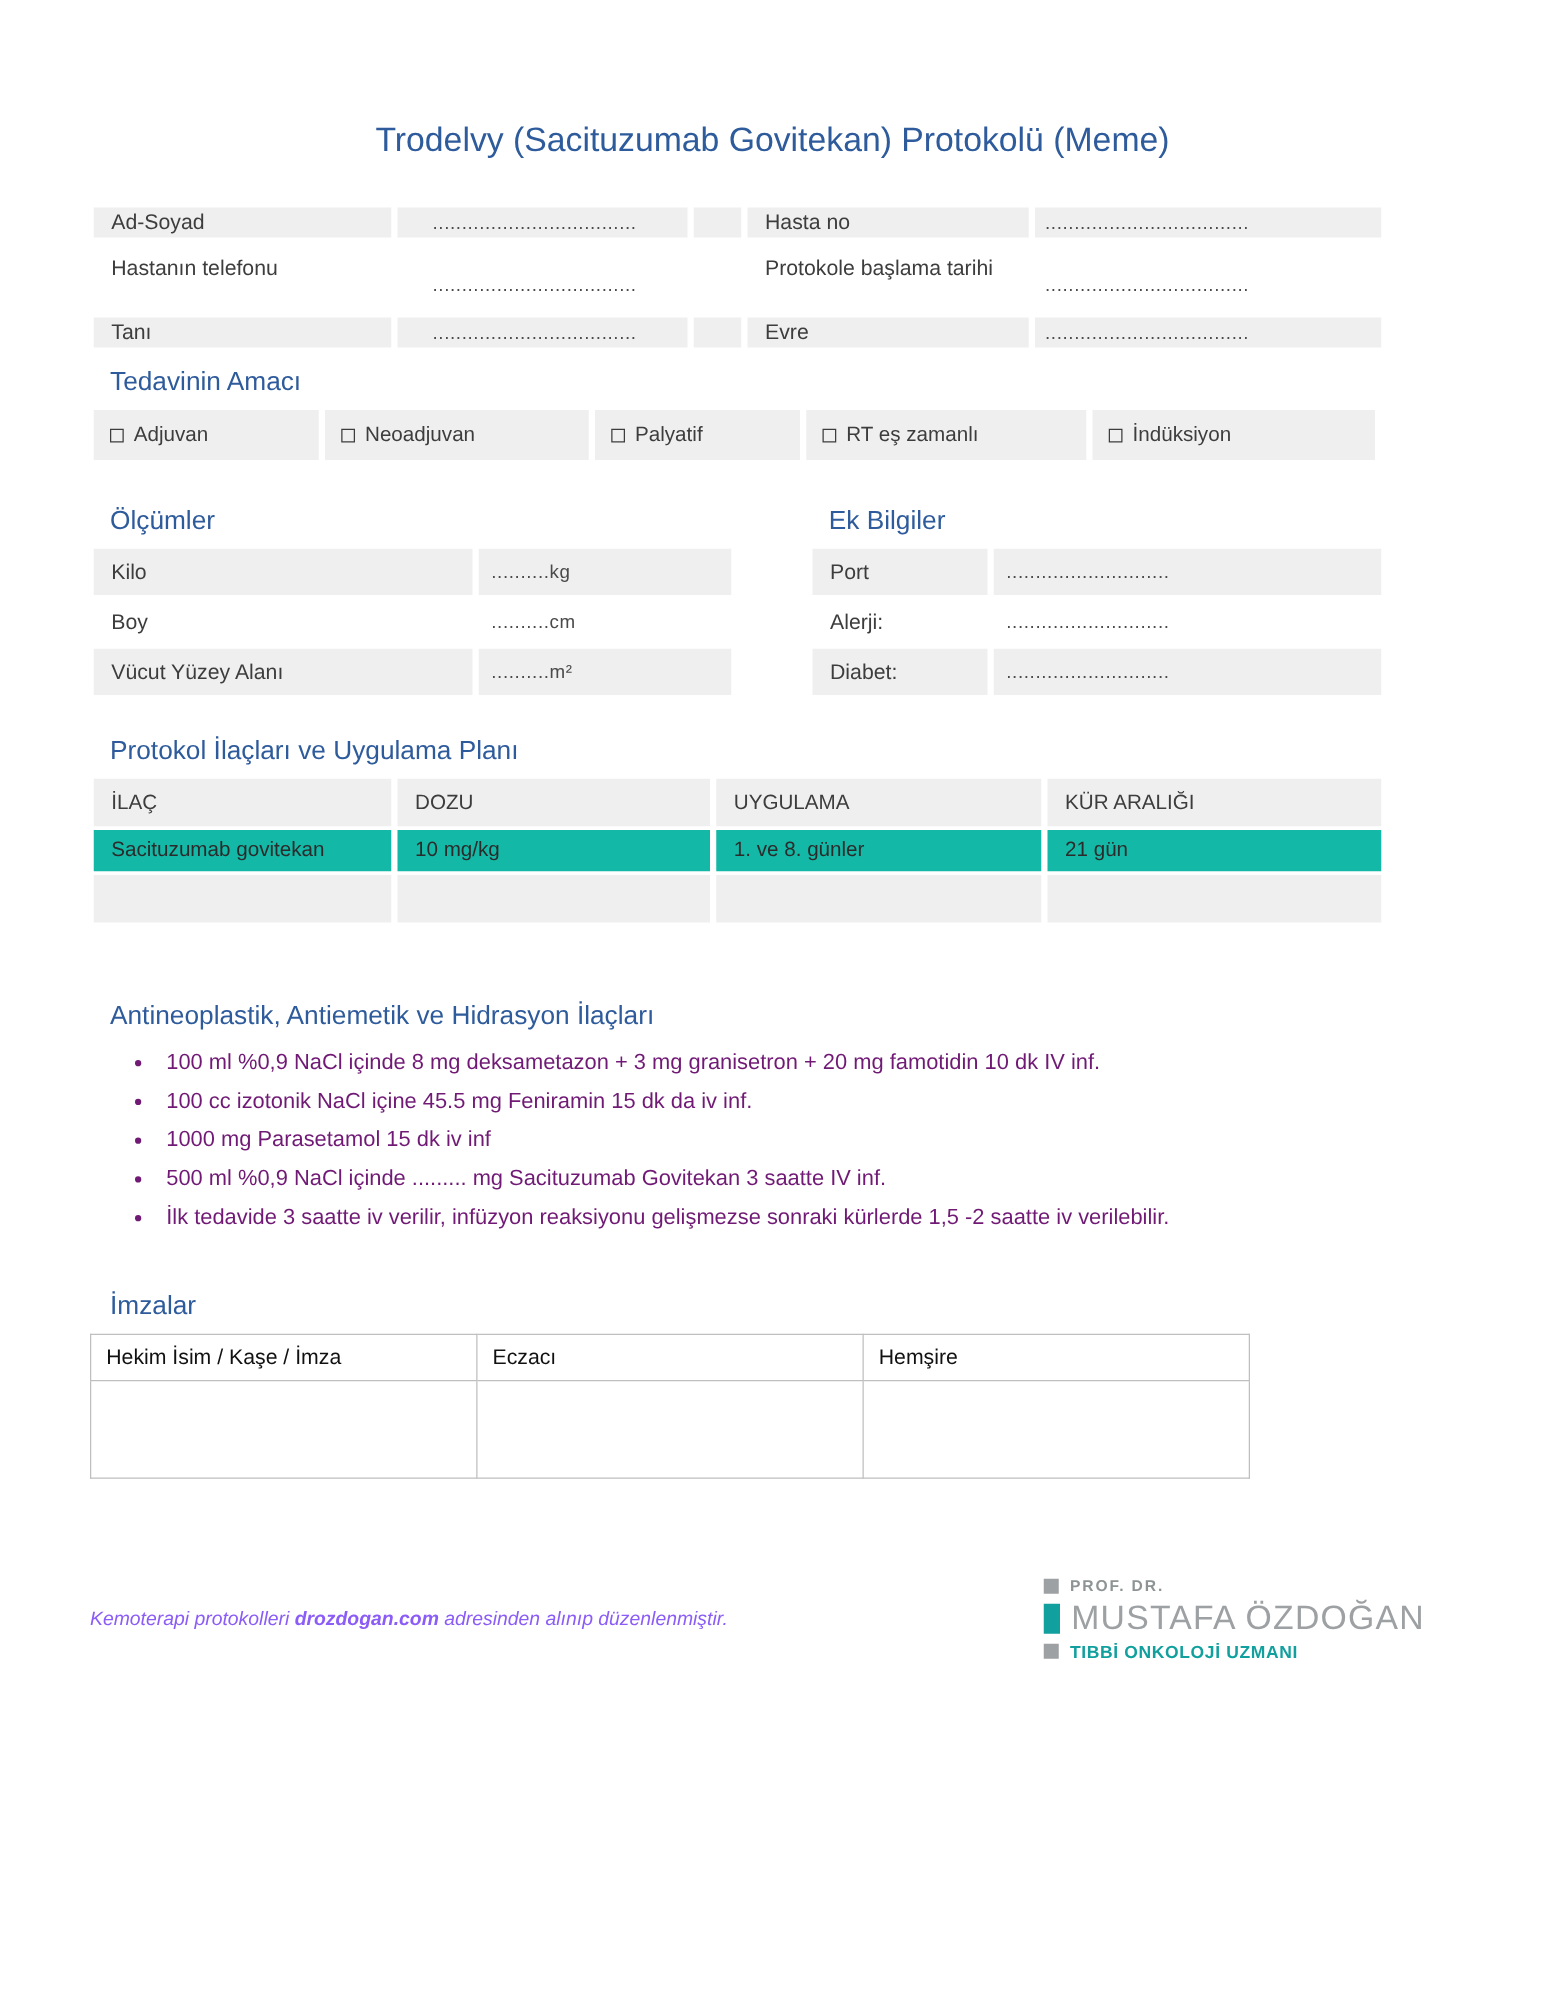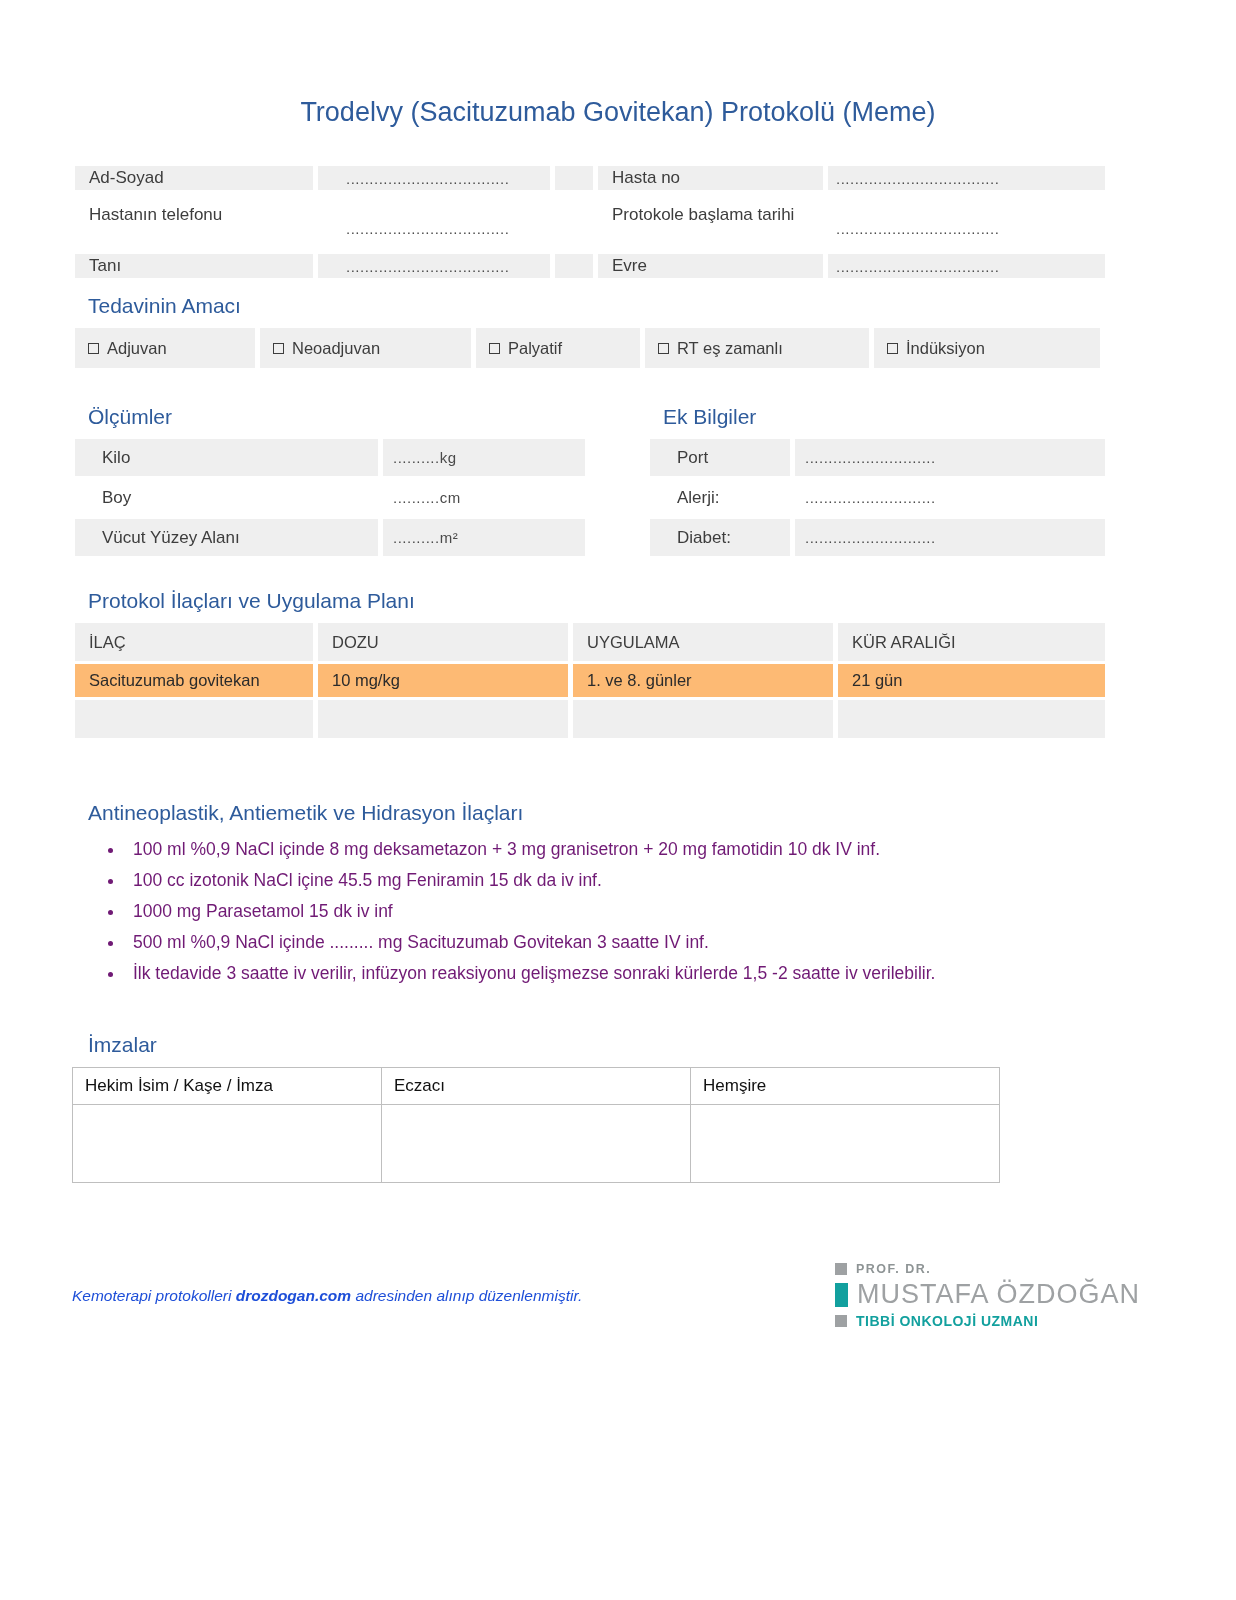--- a/index.html
+++ b/index.html
@@ -58,33 +58,33 @@
   }
 
   
   .measure-section{margin-top:37px;}
   .measure-headings{display:flex;}
   .measure-headings .h-left{width:575px;}
   .measure-tables{display:flex;}
   .mtable{display:grid;row-gap:3px;font-size:17px;}
   .mtable.left{grid-template-columns:303px 202px;width:510px;column-gap:5px;}
   .mtable.right{grid-template-columns:140px 310px;width:455px;column-gap:5px;margin-left:65px;}
-  .mcell{background:var(--cell-gray);height:37px;display:flex;align-items:center;padding-left:27px;}
+  .mcell{background:var(--cell-gray);height:37px;display:flex;align-items:center;padding-left:14px;}
   .mcell.white{background:#ffffff;}
   .mcell.val{padding-left:10px;}
 
   
   .protocol-section{margin-top:33px;}
   .drug-grid{
     display:grid;grid-template-columns:238px 250px 260px 267px;
     column-gap:5px;row-gap:3px;font-size:16.5px;
   }
   .dcell{background:var(--cell-gray);height:38px;display:flex;align-items:center;padding-left:14px;}
   .dcell.header{color:#3d3d3d;}
-  .dcell.body{background:#fdba74;height:33px;color:#2b2b2b;}
+  .dcell.body{background:#14b8a6;height:33px;color:#2b2b2b;}
   .dcell.empty{height:38px;}
 
   
   .meds-section{margin-top:63px;}
   .meds-list{margin:14px 0 0 0;padding-left:50px;color:#701a75;font-size:17.5px;}
   .meds-list li{margin-bottom:11px;line-height:20px;padding-left:8px;}
   .meds-bold{font-weight:normal;}
 
   
   .sign-section{margin-top:50px;}
@@ -97,21 +97,21 @@
     padding:8px 12px;width:33.33%;
   }
   .sign-table td{height:78px;}
 
   
   .footer{
     position:absolute;left:72px;right:72px;top:1262px;
     display:flex;align-items:center;justify-content:space-between;
   }
   .footer-note{
-    font-style:italic;font-size:15.5px;color:#1d4ed8;
+    font-style:italic;font-size:15.5px;color:#8b5cf6;
   }
   .footer-note b{font-weight:bold;}
   .logo{display:flex;flex-direction:column;gap:3px;margin-right:24px;}
   .logo-row{display:flex;align-items:center;}
   .logo-sq{display:inline-block;flex:0 0 auto;margin-right:9px;}
   .sq-small{width:12px;height:12px;background:var(--logo-gray);}
   .sq-tall{width:13px;height:24px;background:var(--logo-teal);}
   .logo-line1{font-size:12.5px;font-weight:bold;color:#8E9495;letter-spacing:1.5px;}
   .logo-line2{font-size:27px;color:var(--logo-gray);letter-spacing:1px;font-weight:400;}
   .logo-line3{font-size:14px;font-weight:bold;color:var(--logo-teal);letter-spacing:0.5px;}

